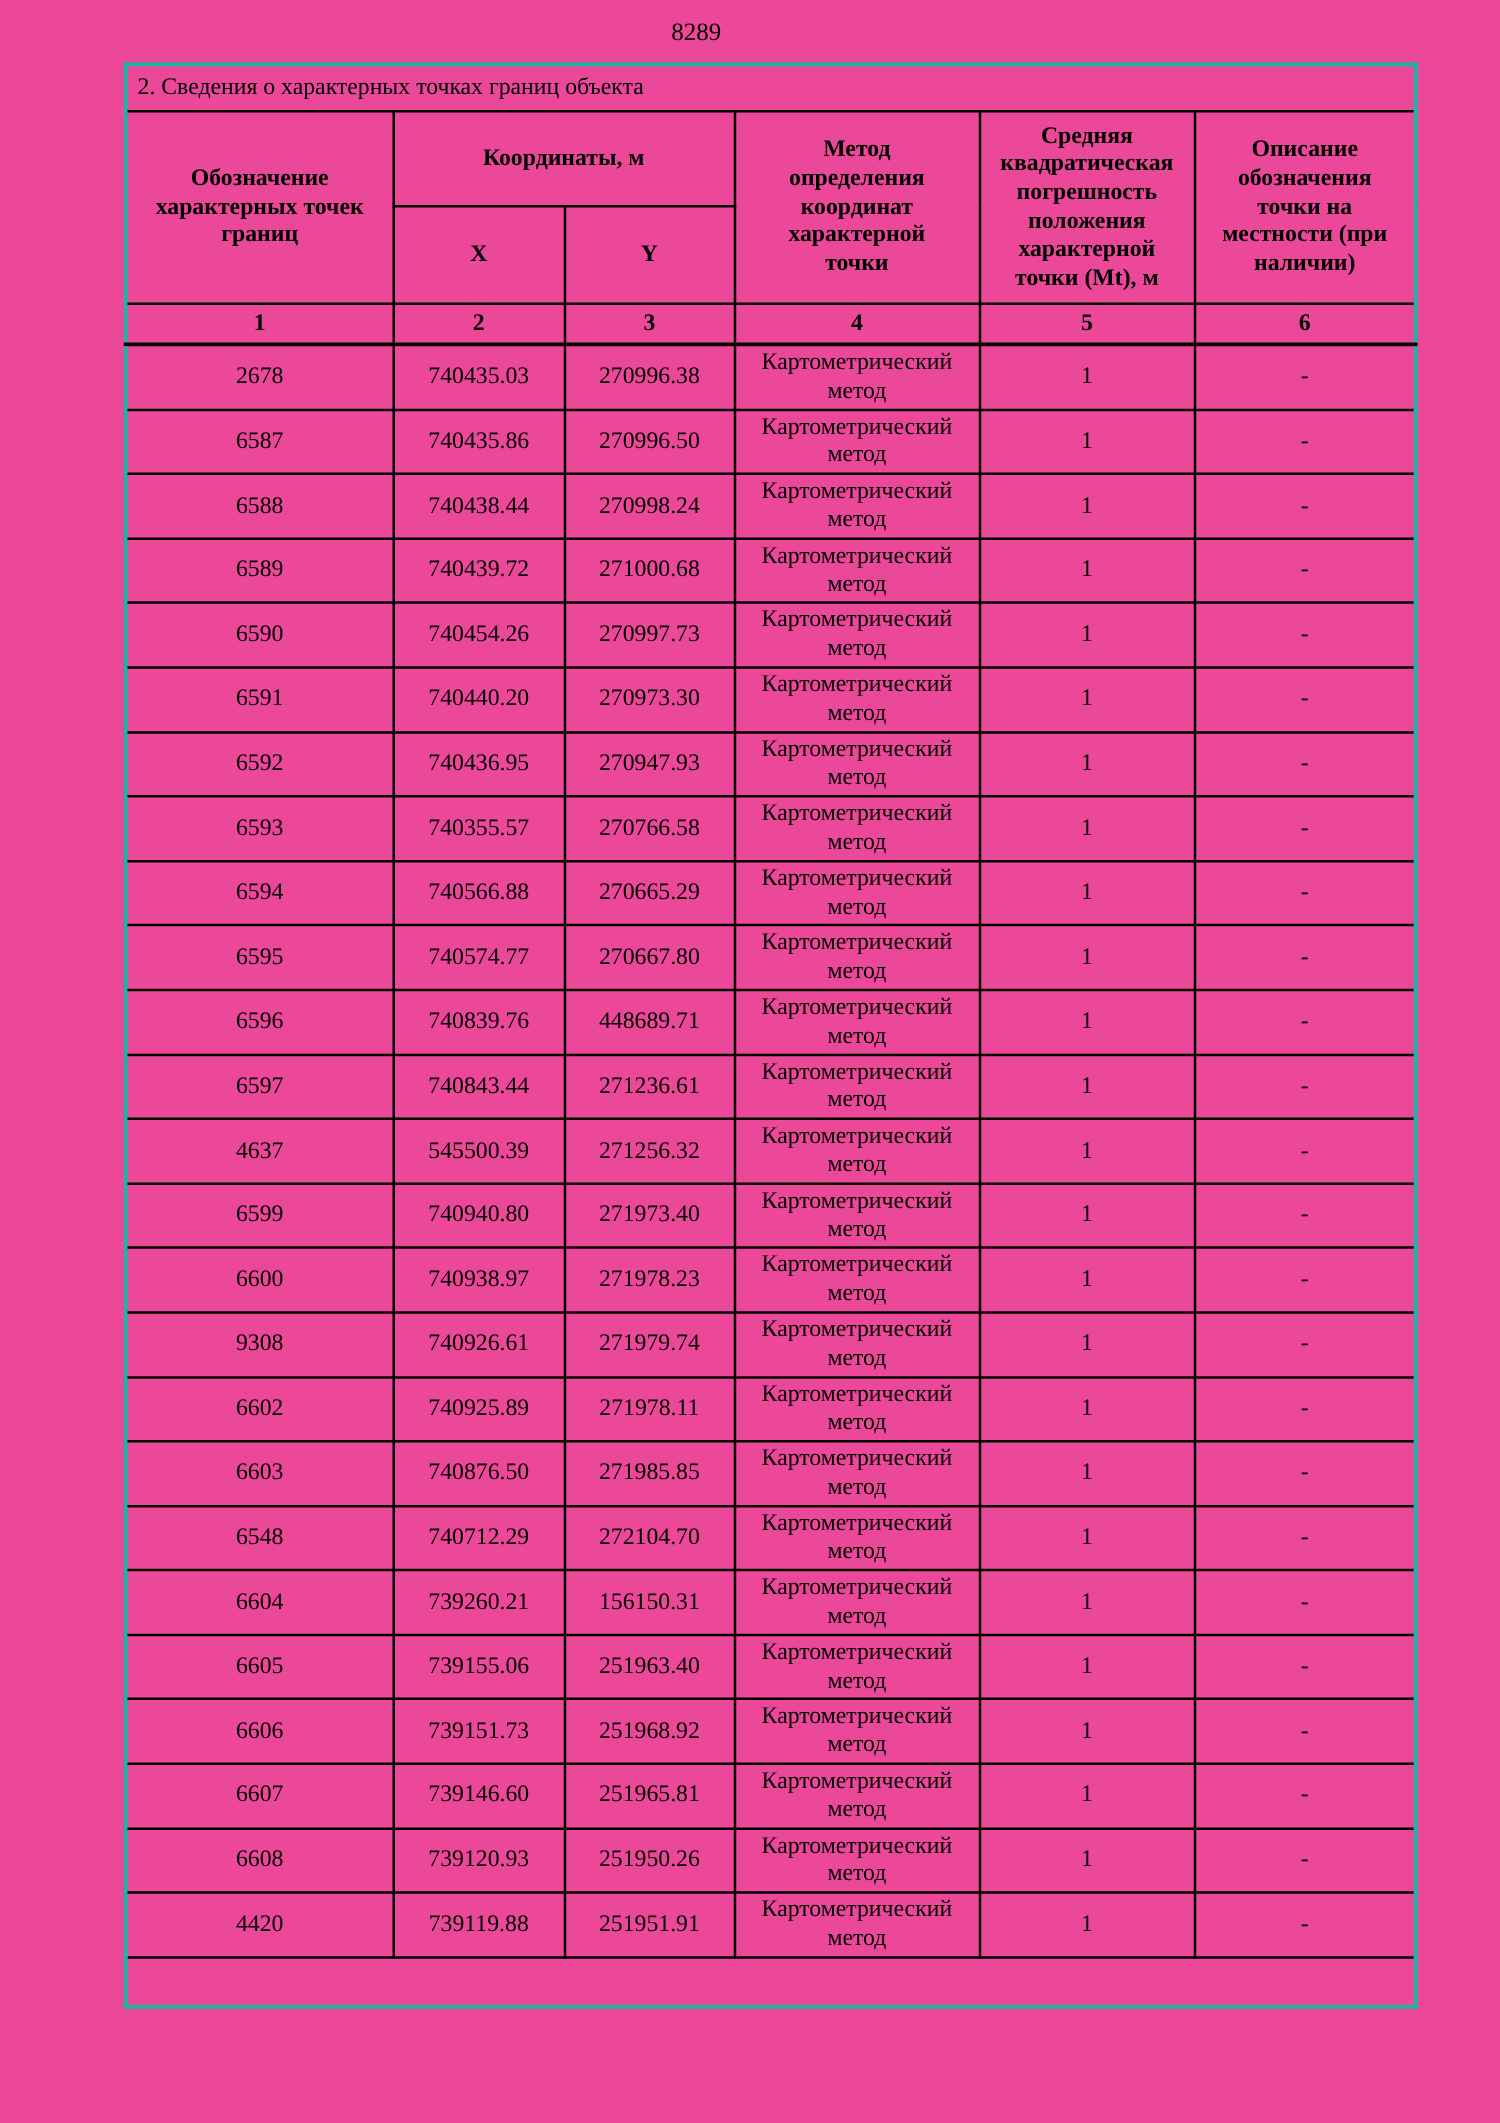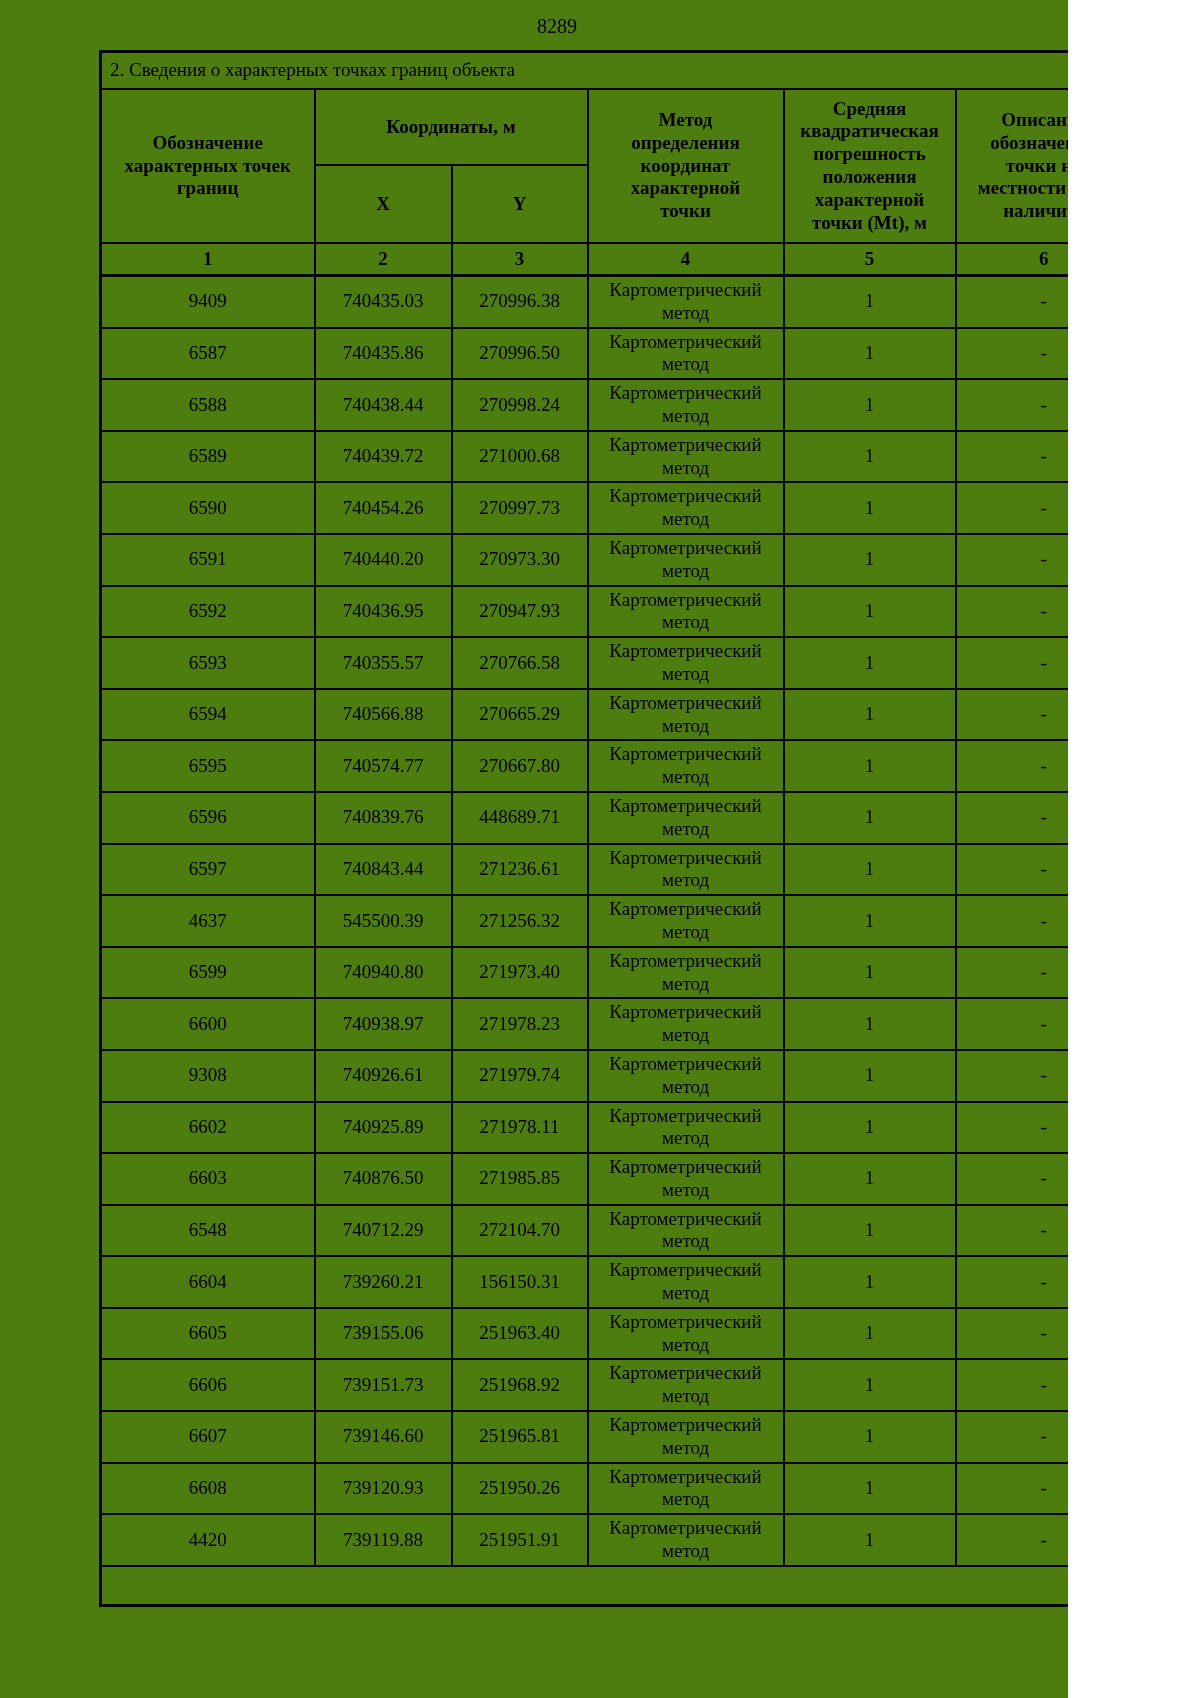--- a/index.html
+++ b/index.html
@@ -4,38 +4,38 @@
 <style>
   html, body {
     margin: 0;
     padding: 0;
     background: #ffffff;
     color: #000000;
     font-family: "Liberation Serif", "DejaVu Serif", serif;
   }
   .page {
     position: relative;
-    width: 1068px;
+    width: 1200px;
     height: 1698px;
-    background: #4d7c0f;
+    background: #ec4899;
     overflow: hidden;
   }
   .page-number {
     width: 1114px;
     padding-top: 14px;
     text-align: center;
     font-size: 20px;
     line-height: 1.2;
   }
   table.points-table {
     border-collapse: collapse;
     table-layout: fixed;
     width: 1032px;
     margin: 12px 0 0 99px;
-    border: 3px solid #000000;
+    border: 3px solid #14b8a6;
   }
   table.points-table th,
   table.points-table td {
     border: 2px solid #000;
     padding: 2px 4px;
     text-align: center;
     vertical-align: middle;
     font-size: 19px;
     line-height: 1.2;
     white-space: pre-line;
@@ -108,21 +108,21 @@
         <th>1</th>
         <th>2</th>
         <th>3</th>
         <th>4</th>
         <th>5</th>
         <th>6</th>
       </tr>
     </thead>
     <tbody class="data-body">
   <tr>
-    <td>9409</td>
+    <td>2678</td>
     <td>740435.03</td>
     <td>270996.38</td>
     <td>Картометрический
 метод</td>
     <td>1</td>
     <td>-</td>
   </tr>
 
   <tr>
     <td>6587</td>

